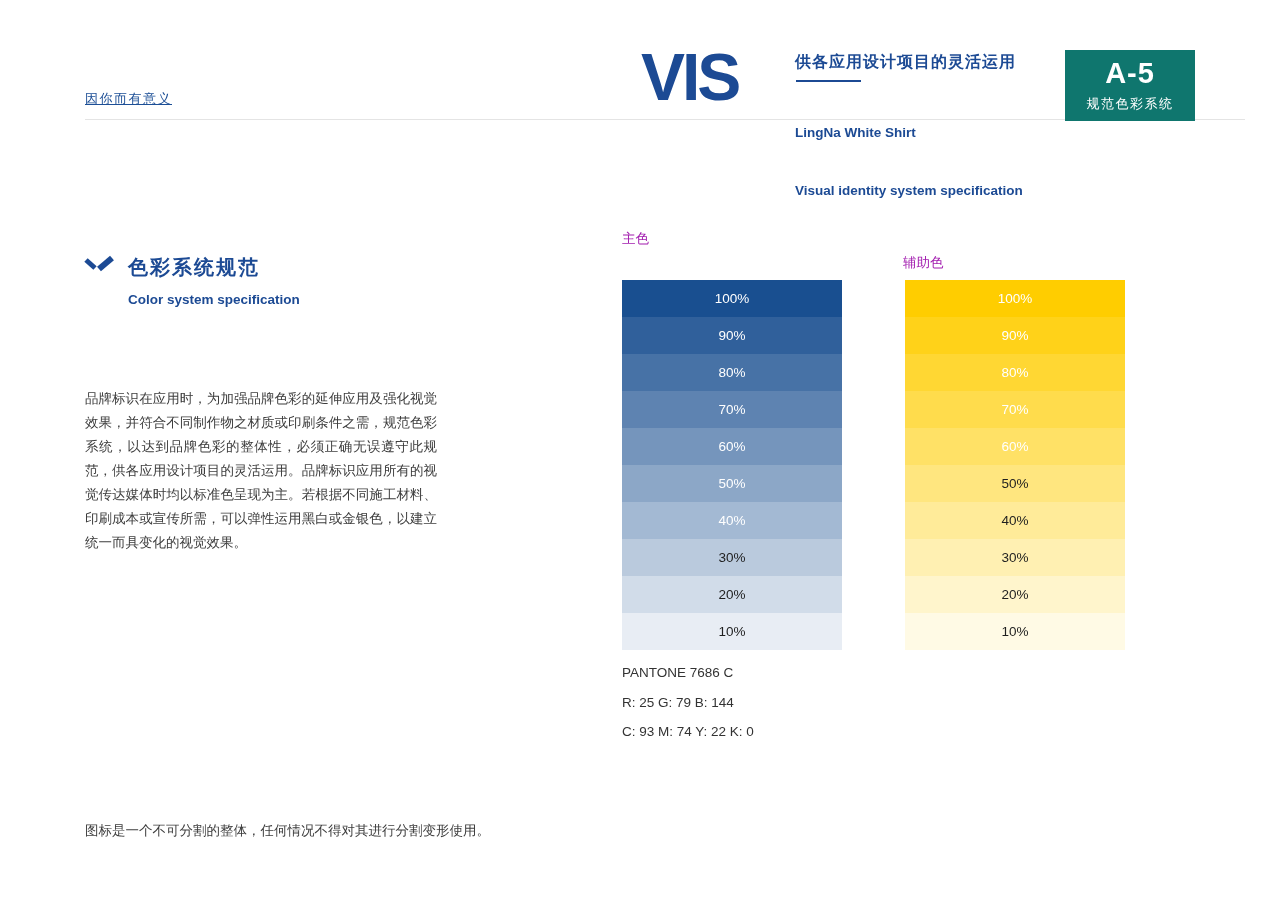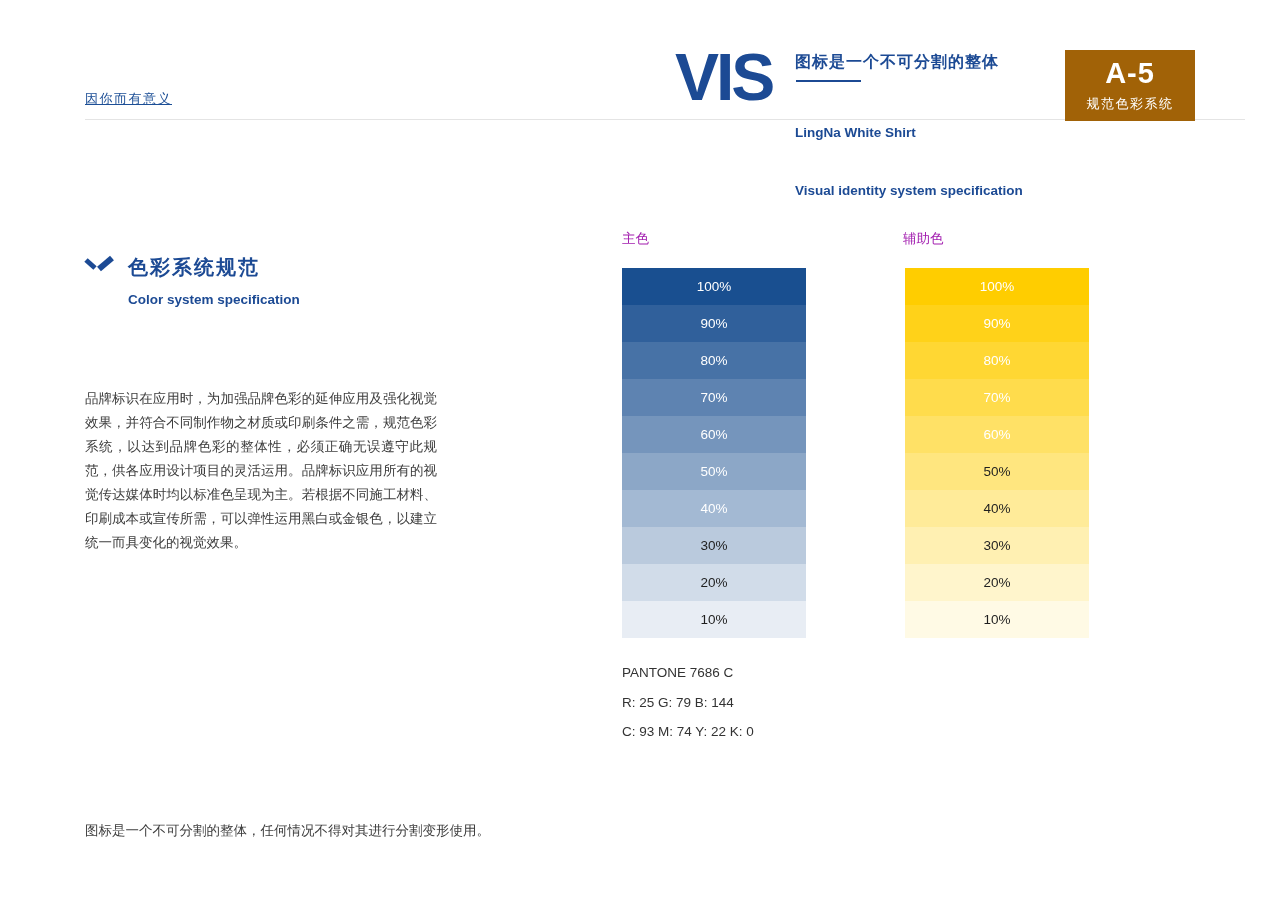--- a/index.html
+++ b/index.html
@@ -4,59 +4,59 @@
 <style>
   html,body { margin:0; padding:0; background:#ffffff; }
   .page {
     position:relative; width:1280px; height:905px; background:#ffffff;
     font-family:"Liberation Sans","DejaVu Sans",sans-serif; overflow:hidden;
   }
 
   
   .slogan { position:absolute; left:85px; top:90px; font-size:13px; color:#1d4f96; letter-spacing:1.5px;text-decoration:underline; }
   .divider { position:absolute; left:85px; top:119px; width:1160px; height:1px; background:#e4e4e4; }
-  .logo { position:absolute; left:641px; top:44px; font-size:66px; font-weight:bold; color:#1c4a94; letter-spacing:-3px; line-height:1;margin-left:34px; }
+  .logo { position:absolute; left:641px; top:44px; font-size:66px; font-weight:bold; color:#1c4a94; letter-spacing:-3px; line-height:1; }
   .header-info { position:absolute; left:795px; top:52px; color:#1c4a94; }
   .header-info .zh { font-size:16px; font-weight:bold; letter-spacing:1px; white-space:nowrap; }
   .header-info .rule { width:65px; height:2px; background:#1c4a94; margin:7px 0 6px 1px; }
   .header-info .en { font-size:13.5px; font-weight:bold; line-height:15px; white-space:nowrap;margin-top:43px; }
-  .badge { position:absolute; left:1065px; top:50px; width:130px; height:71px; background:#a16207; color:#ffffff; text-align:center; }
+  .badge { position:absolute; left:1065px; top:50px; width:130px; height:71px; background:#0f766e; color:#ffffff; text-align:center; }
   .badge .code { font-size:29px; font-weight:bold; margin-top:9px; letter-spacing:1px; line-height:1; }
   .badge .label { font-size:13px; margin-top:7px; letter-spacing:1.5px; }
 
   
   .check-icon { position:absolute; left:83px; top:255px; }
   .sec-title-zh { position:absolute; left:128px; top:254px; font-size:20px; font-weight:bold; color:#1c4a94; letter-spacing:2px; }
   .sec-title-en { position:absolute; left:128px; top:292px; font-size:13.5px; font-weight:bold; color:#1c4a94; }
   .body-text { position:absolute; left:85px; top:387px; width:352px; font-size:13.5px; line-height:24px; color:#3c3c3c; text-align:justify; }
   .footer-note { position:absolute; left:85px; top:822px; font-size:13.5px; color:#3c3c3c; }
 
   
   .col-label { position:absolute; top:230px; font-size:13.5px; color:#a21caf; }
-  .swatch-col { position:absolute; top:268px; width:184px; }
+  .swatch-col { position:absolute; top:280px; width:220px; }
   .swatch-row { height:37px; display:flex; align-items:center; justify-content:center; font-size:13.5px; }
   .spec-block { position:absolute; top:666px; font-size:13.5px; color:#333333; }
   .spec-block div { height:14px; line-height:14px; margin-bottom:15.5px; white-space:nowrap; }
 
   .pos-primary   { left:622px; }
   .pos-secondary { left:905px; }
-  .pos-secondary-label { left:903px; }
+  .pos-secondary-label { left:903px;margin-top:24px; }
 </style>
 </head>
 <body>
 
 <div class="page">
 
   <div class="slogan">因你而有意义</div>
   <div class="divider"></div>
 
   <div class="logo">VIS</div>
 
   <div class="header-info">
-    <div class="zh">图标是一个不可分割的整体</div>
+    <div class="zh">供各应用设计项目的灵活运用</div>
     <div class="rule"></div>
     <div class="en">LingNa  White Shirt</div>
     <div class="en">Visual identity system specification</div>
   </div>
 
   <div class="badge">
     <div class="code">A-5</div>
     <div class="label">规范色彩系统</div>
   </div>
 

